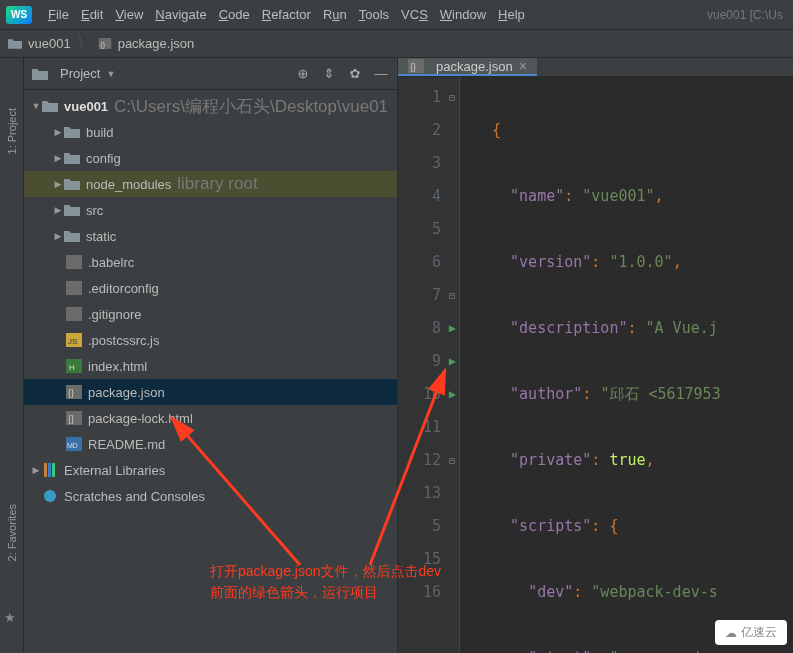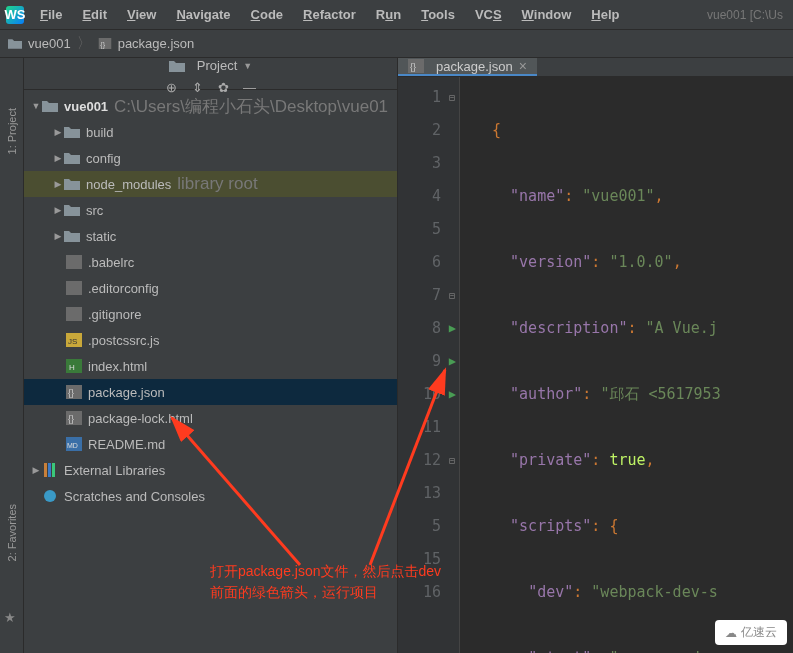--- a/index.html
+++ b/index.html
@@ -16,28 +16,28 @@
   
   .titlebar {
     height: 30px;
     background: #3c3f41;
     display: flex;
     align-items: center;
     padding: 0 6px;
     border-bottom: 1px solid #2b2b2b;
   }
   .app-icon {
-    width: 18px; height: 18px;
+    width: 26px; height: 18px;
     background: linear-gradient(135deg,#21d789 0%,#087cfa 100%);
     border-radius: 3px;
     margin-right: 10px;
     display: flex; align-items: center; justify-content: center;
-    color: #fff; font-size: 13px; font-weight: bold;
-  }
-  .menu { display: flex; gap: 8px; flex: 1; font-weight: bold; }
+    color: #fff; font-size: 10px; font-weight: bold;
+  }
+  .menu { display: flex; gap: 0; flex: 1; }
   .menu-item { padding: 4px 6px; cursor: pointer; }
   .menu-item u { text-decoration: underline; }
   .titlebar-path { color: #777; font-size: 12px; padding-right: 4px; }
   
   .breadcrumb {
     height: 28px;
     background: #3c3f41;
     display: flex;
     align-items: center;
     padding: 0 8px;
@@ -79,21 +79,20 @@
     display: flex;
     flex-direction: column;
   }
   .panel-header {
     height: 32px;
     display: flex;
     align-items: center;
     padding: 0 8px;
     border-bottom: 1px solid #2b2b2b;
     gap: 6px;
-    flex-direction: column;
   }
   .panel-title { flex: 1; display: flex; align-items: center; gap: 6px; }
   .panel-icons { display: flex; gap: 10px; }
   .icon-btn { width: 16px; height: 16px; display:flex; align-items:center; justify-content:center; color:#aaa; cursor: pointer; }
   
   .tree { flex: 1; overflow: hidden; padding: 3px 0; }
   .tree-row {
     height: 26px;
     display: flex;
     align-items: center;

